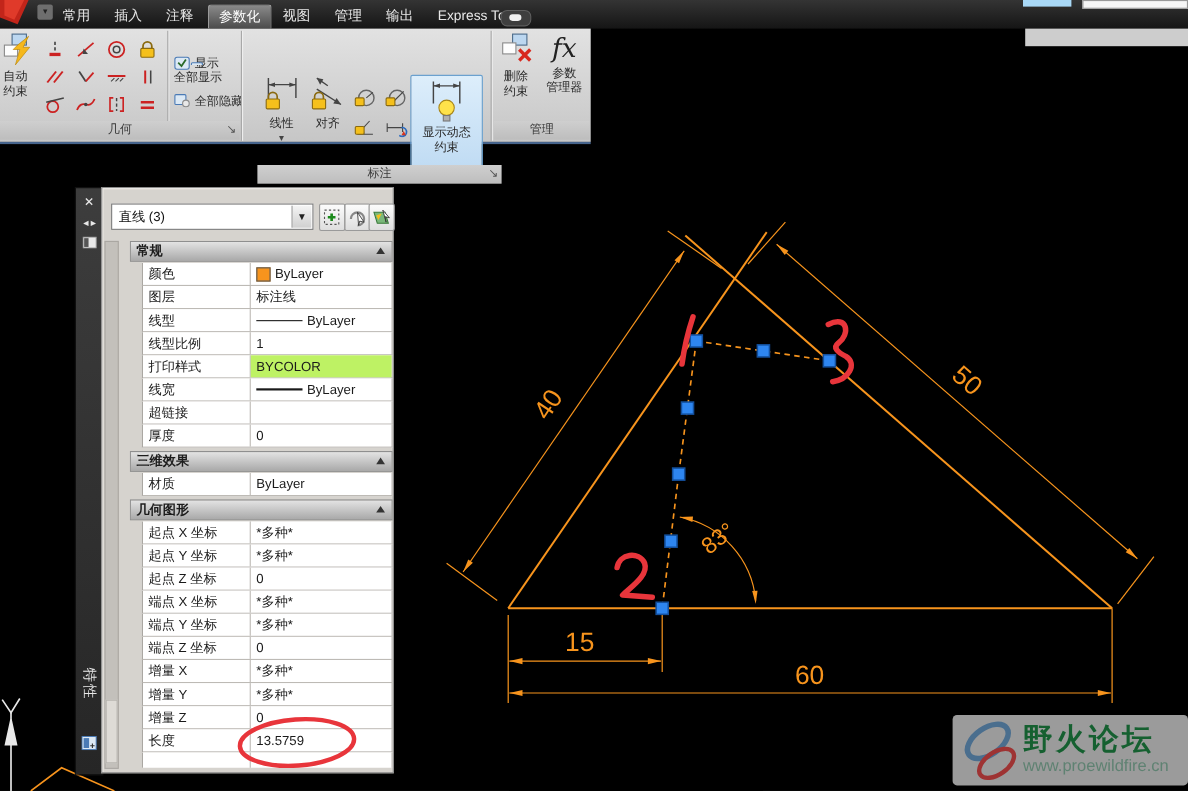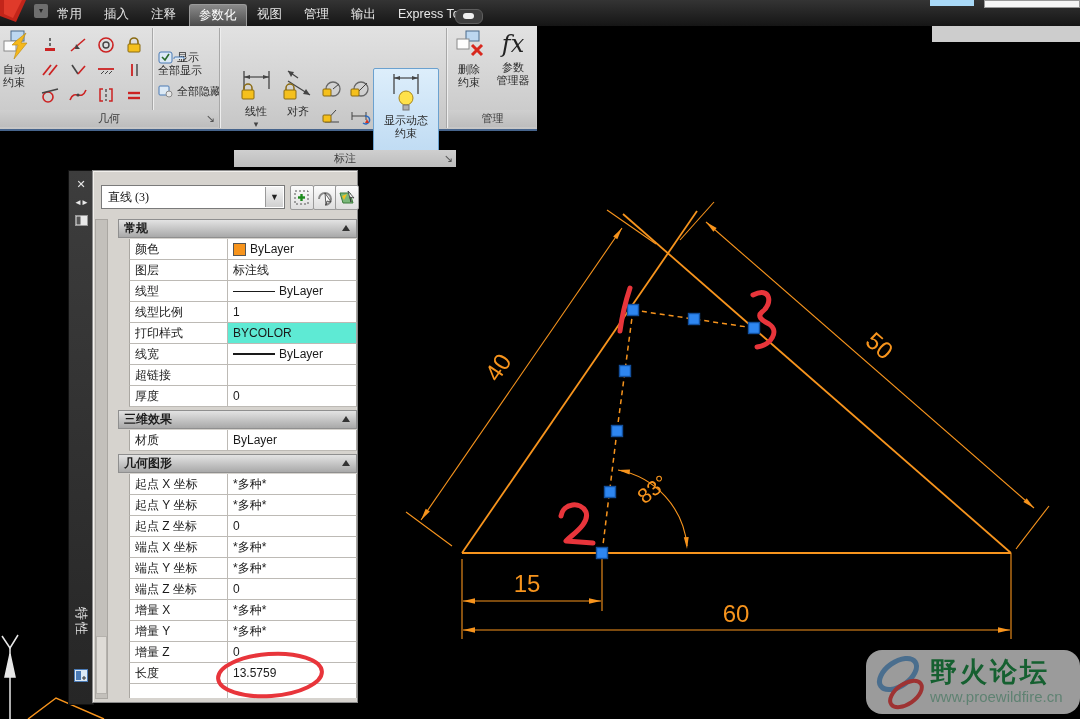--- a/index.html
+++ b/index.html
@@ -25,21 +25,21 @@
   .rbtn-small{position:absolute;width:26px;height:23px;border:1px solid transparent;border-radius:2px;}
   .icon-cell{display:flex;align-items:center;justify-content:center;width:100%;height:100%;}
   .show-item{position:absolute;left:0;height:22px;display:flex;align-items:center;gap:4px;font-size:11px;color:#2b2b2b;white-space:nowrap;}
   .hl-btn{background:linear-gradient(#ddeefb,#bcd9f2);border:1px solid #6ba1cf !important;}
   .launcher{position:absolute;right:3px;bottom:1px;font-size:11px;color:#555;line-height:15px;}
   
   #canvas-svg{position:absolute;left:0;top:0;z-index:5;}
   text.dim{fill:#f7941d;font-size:24px;font-family:"Liberation Sans",sans-serif;}
   
   #watermark{position:absolute;left:866px;top:650px;width:214px;height:64px;background:#9b9b9b;
-             border-radius:16px;z-index:6;}
+             border-radius:4px;z-index:6;}
   #wm-title{position:absolute;left:64px;top:4px;font-size:27px;font-weight:bold;color:#156030;letter-spacing:3px;}
   #wm-url{position:absolute;left:64px;top:38px;font-size:15px;color:#5f8272;}
   
   #palette{position:absolute;left:68px;top:170px;width:290px;height:533px;z-index:10;}
   #palette-strip{position:absolute;left:0;top:0;width:24px;height:100%;background:linear-gradient(#3d3d3d,#262626);
                  border:1px solid #111;}
   #palette-body{position:absolute;left:24px;top:0;width:266px;height:100%;background:#d6d3ce;
                 border:1px solid #8a8a8a;box-shadow:inset 1px 1px 0 #f2f0ec;box-sizing:border-box;}
   .strip-icon{position:absolute;left:4px;width:16px;height:14px;color:#e8e8e8;font-size:11px;line-height:14px;
               text-align:center;cursor:pointer;}
@@ -55,21 +55,21 @@
   #pal-scroll-thumb{position:absolute;left:0px;bottom:4px;width:9px;height:56px;background:#dedbd6;border:1px solid #b5b2ad;}
   #pal-content{position:absolute;left:25px;top:48px;width:239px;height:479px;overflow:hidden;}
   .sect-header{height:19px;margin-bottom:1px;background:linear-gradient(#e3e3e3,#a9a9a9);border:1px solid #8f8f8f;
             box-sizing:border-box;font-size:12px;font-weight:bold;color:#1c1c1c;line-height:17px;padding-left:5px;position:relative;}
   .sect-caret{position:absolute;right:6px;top:5px;width:0;height:0;border-left:4px solid transparent;
             border-right:4px solid transparent;border-bottom:6px solid #333;}
   .prow{display:flex;height:21px;margin-left:11px;background:#fff;border-left:1px solid #aaa7a2;border-right:1px solid #aaa7a2;border-bottom:1px solid #bdbab5;box-sizing:border-box;}
   .prow:first-of-type{border-top:1px solid #aaa7a2;}
   .pcell-l{width:98px;border-right:1px solid #bdbab5;font-size:12px;color:#1a1a1a;line-height:20px;padding-left:5px;box-sizing:border-box;overflow:hidden;white-space:nowrap;}
   .pcell-v{flex:1;font-size:12px;color:#1a1a1a;line-height:20px;padding-left:5px;display:flex;align-items:center;gap:4px;overflow:hidden;white-space:nowrap;}
-  .pcell-v.readonly{background:#5eead4;text-align:center;}
+  .pcell-v.readonly{background:#bef264;text-align:center;}
   .swatch{display:inline-block;width:11px;height:11px;background:#f7941d;border:1px solid #555;}
   .linesample{display:inline-block;width:42px;height:1px;background:#1a1a1a;}
   .linesample.thick{height:2px;}
   .sect-gap{height:3px;}
   
   #tr-blue{position:absolute;left:930px;top:0;width:44px;height:6px;background:#a9d9f7;z-index:3;}
   #tr-white{position:absolute;left:984px;top:0;width:96px;height:8px;background:#f6f6f6;border:1px solid #999;z-index:3;box-sizing:border-box;}
   #tr-gray{position:absolute;left:932px;top:26px;width:148px;height:16px;background:#cdcdcd;z-index:3;}
   #red-circle-overlay{position:absolute;left:208px;top:646px;z-index:30;pointer-events:none;}
 </style>
@@ -462,21 +462,21 @@
         <svg width="14" height="13">
             <rect x="0.5" y="0.5" width="13" height="12" fill="#dce9f5" stroke="#4a7ab5"></rect>
             <rect x="2" y="2" width="5" height="9" fill="#4a7ab5"></rect>
             <path d="M8 9 h4 M10 7 v4" stroke="#333"></path>
           </svg>
       </span>
     </div>
 
     <div id="palette-body">
 
-      <div id="selector" style="left:8px;top:14px;position:absolute;font-family:Liberation Serif, serif;">
+      <div id="selector" style="left:8px;top:14px;position:absolute;">
         <span>直线 (3)</span>
         <span id="selector-arrow">▼</span>
       </div>
       <div class="pal-toolbtn" style="left:197px;top:14px;">
         <span class="icon-cell">
             <svg width="18" height="18">
               <rect x="2" y="2" width="13" height="13" fill="none" stroke="#555" stroke-dasharray="2 2"></rect>
               <line x1="8.5" y1="5" x2="8.5" y2="12" stroke="#1a8a1a" stroke-width="2.4"></line>
               <line x1="5" y1="8.5" x2="12" y2="8.5" stroke="#1a8a1a" stroke-width="2.4"></line>
             </svg>

